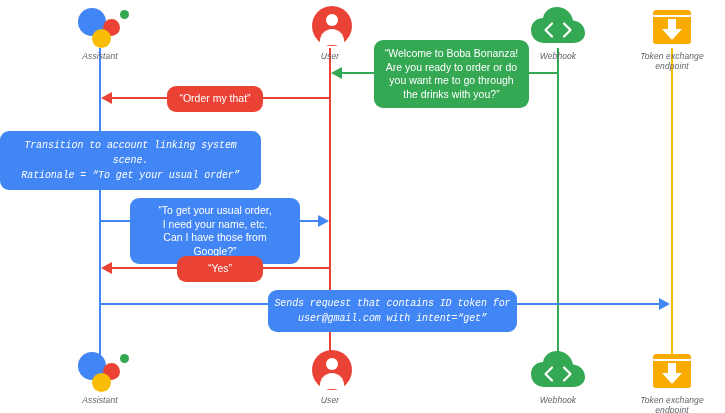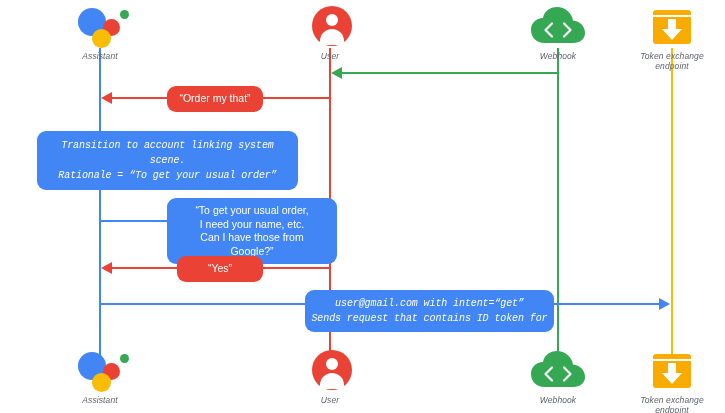--- a/index.html
+++ b/index.html
@@ -108,21 +108,21 @@
   }
   .bubble.mono {
     font-family: "Liberation Mono", monospace;
     font-size: 10px;
     font-style: italic;
     line-height: 15px;
     letter-spacing: -0.1px;
   }
   .bubble.green { background: #34A853; }
   .bubble.red   { background: #EA4335; }
-  .bubble.blue  { background: #4285F4; margin-left: 37px; }
+  .bubble.blue  { background: #4285F4; }
 </style>
 </head>
 <body>
 
 <div id="canvas">
 
   <div class="lifeline" style="left:99px; top:48px; height:310px; background:#4285F4;"></div>
   <div class="lifeline" style="left:329px; top:48px; height:310px; background:#EA4335;"></div>
   <div class="lifeline" style="left:557px; top:48px; height:310px; background:#34A853;"></div>
   <div class="lifeline" style="left:671px; top:48px; height:310px; background:#FBBC05;"></div>
@@ -168,20 +168,26 @@
           <path d="M16 13 h8 v10 h6 l-10 11 l-10 -11 h6 z" fill="#ffffff"></path>
         </svg>
       </div>
     </div>
     <div class="actor-label">Token exchange</div>
     <div class="actor-label" style="margin-top:0;">endpoint</div>
   </div>
 
   <div class="arrow-line" style="left:334px; top:72px; width:224px; background:#34A853;"></div>
   <div class="arrow-head left" style="left:331px; top:67px; color:#34A853;"></div>
+  <div class="bubble green sans" style="left:374px; top:40px; width:155px; padding:7px 8px;">
+    <div>“Welcome to Boba Bonanza!</div>
+    <div>Are you ready to order or do</div>
+    <div>you want me to go through</div>
+    <div>the drinks with you?”</div>
+  </div>
 
   <div class="arrow-line" style="left:104px; top:97px; width:226px; background:#EA4335;"></div>
   <div class="arrow-head left" style="left:101px; top:92px; color:#EA4335;"></div>
   <div class="bubble red sans" style="left:167px; top:86px; width:96px; padding:6px 6px;">
     <div>“Order my that”</div>
   </div>
 
   <div class="bubble blue mono" style="left:0px; top:131px; width:261px; padding:7px 6px;">
     <div>Transition to account linking system scene.</div>
     <div>Rationale = “To get your usual order”</div>
@@ -197,22 +203,22 @@
 
   <div class="arrow-line" style="left:104px; top:267px; width:226px; background:#EA4335;"></div>
   <div class="arrow-head left" style="left:101px; top:262px; color:#EA4335;"></div>
   <div class="bubble red sans" style="left:177px; top:256px; width:86px; padding:6px 6px;">
     <div>“Yes”</div>
   </div>
 
   <div class="arrow-line" style="left:100px; top:303px; width:568px; background:#4285F4;"></div>
   <div class="arrow-head right" style="left:659px; top:298px; color:#4285F4;"></div>
   <div class="bubble blue mono" style="left:268px; top:290px; width:249px; padding:6px 6px;">
+    <div>Sends request that contains ID token for</div>
     <div>user@gmail.com with intent=“get”</div>
-    <div>Sends request that contains ID token for</div>
   </div>
 
   <div class="actor" style="left:40px; top:348px;">
     <div class="actor-icon">
       <span class="assist-dot assist-blue"></span>
       <span class="assist-dot assist-red"></span>
       <span class="assist-dot assist-green"></span>
       <span class="assist-dot assist-yellow"></span>
     </div>
     <div class="actor-label">Assistant</div>

